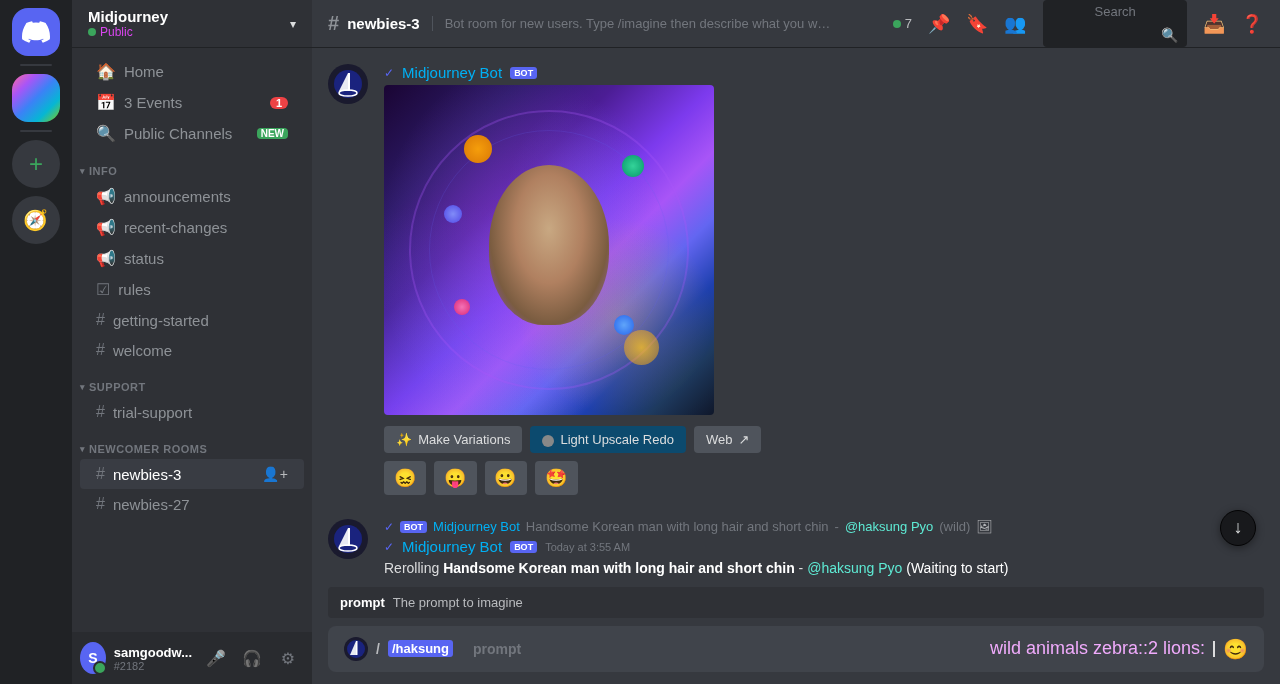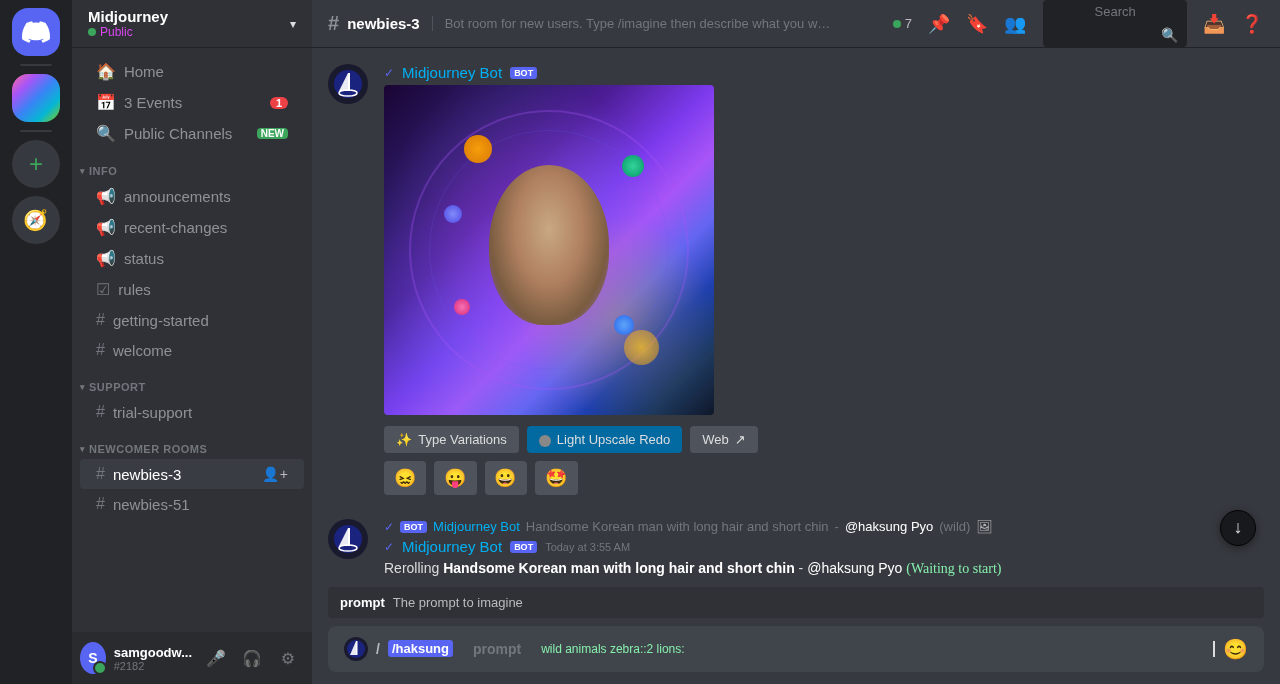--- a/index.html
+++ b/index.html
@@ -336,21 +336,21 @@
       padding: 1px 4px;
       border-radius: 3px;
       text-transform: uppercase;
     }
     .message-timestamp {
       color: #72767d;
       font-size: 11px;
     }
     .message-text { color: #dcddde; line-height: 1.4; font-size: 14px; }
     .message-text strong { color: white; font-weight: 600; }
-    .mention { color: #ffffff; }
+    .mention { color: #5eead4; }
 
     
     .image-container {
       margin-bottom: 8px;
       border-radius: 4px;
       overflow: hidden;
       display: inline-block;
     }
     .ai-image {
       width: 330px;
@@ -421,21 +421,21 @@
       border: none;
       border-radius: 4px;
       padding: 6px 12px;
       color: #dcddde;
       font-size: 13px;
       cursor: pointer;
       display: flex;
       align-items: center;
       gap: 6px;
     }
-    .action-btn.upscale { background: #0369a1; align-items: flex-end; }
+    .action-btn.upscale { background: #0c4a6e; align-items: flex-end; }
 
     .reaction-buttons {
       display: flex;
       gap: 8px;
       margin-bottom: 8px;
     }
     .reaction-btn {
       background: #4f545c;
       border: none;
       border-radius: 4px;
@@ -500,23 +500,24 @@
       padding: 1px 4px;
       font-size: 13px;
       font-weight: 600;
     }
     .input-prompt-label {
       color: #72767d;
       font-size: 14px;
       font-weight: 600;
     }
     .input-text {
-      color: #86efac;
-      font-size: 12px;
+      color: #f0abfc;
+      font-size: 18px;
       flex: 1;
+      text-align: right;
     }
     .input-cursor {
       display: inline-block;
       width: 2px;
       height: 16px;
       background: #dcddde;
       animation: blink 1s infinite;
       vertical-align: middle;
     }
     @keyframes blink {
@@ -573,21 +574,21 @@
 
     
     .verified-icon { color: #5865f2; font-size: 12px; }
 
     .message-full {
       display: flex;
       gap: 16px;
       margin-bottom: 4px;
     }
 
-    .waiting-text { color: #86efac; font-family: Liberation Serif, serif; }
+    .waiting-text { color: #ffffff; }
     .fast-badge { color: #72767d; }
   </style>
 </head>
 <body>
 
 <div class="server-list">
 
   <div class="server-icon active">
     <svg viewBox="0 0 24 24">
       <path d="M20.317 4.37a19.791 19.791 0 0 0-4.885-1.515.074.074 0 0 0-.079.037c-.21.375-.444.864-.608 1.25a18.27 18.27 0 0 0-5.487 0 12.64 12.64 0 0 0-.617-1.25.077.077 0 0 0-.079-.037A19.736 19.736 0 0 0 3.677 4.37a.07.07 0 0 0-.032.027C.533 9.046-.32 13.58.099 18.057a.082.082 0 0 0 .031.057 19.9 19.9 0 0 0 5.993 3.03.078.078 0 0 0 .084-.028 14.09 14.09 0 0 0 1.226-1.994.076.076 0 0 0-.041-.106 13.107 13.107 0 0 1-1.872-.892.077.077 0 0 1-.008-.128 10.2 10.2 0 0 0 .372-.292.074.074 0 0 1 .077-.01c3.928 1.793 8.18 1.793 12.062 0a.074.074 0 0 1 .078.01c.12.098.246.198.373.292a.077.077 0 0 1-.006.127 12.299 12.299 0 0 1-1.873.892.077.077 0 0 0-.041.107c.36.698.772 1.362 1.225 1.993a.076.076 0 0 0 .084.028 19.839 19.839 0 0 0 6.002-3.03.077.077 0 0 0 .032-.054c.5-5.177-.838-9.674-3.549-13.66a.061.061 0 0 0-.031-.03z"></path>
@@ -679,21 +680,21 @@
       <span class="category-arrow">▾</span>
       <span>NEWCOMER ROOMS</span>
     </div>
     <div class="channel-item active">
       <span class="channel-icon">#</span>
       <span>newbies-3</span>
       <span style="margin-left:auto;color:#b9bbbe;font-size:14px;">👤+</span>
     </div>
     <div class="channel-item">
       <span class="channel-icon">#</span>
-      <span>newbies-51</span>
+      <span>newbies-27</span>
     </div>
   </div>
 
   <div class="user-panel">
     <div class="user-avatar">S</div>
     <div class="user-info">
       <div class="user-name">samgoodw...</div>
       <div class="user-tag">#2182</div>
     </div>
     <div class="user-controls">
@@ -765,21 +766,21 @@
               <div class="orb" style="width:16px;height:16px;background:radial-gradient(circle,#f472b6,#db2777);bottom:100px;left:70px;"></div>
               <div class="orb" style="width:20px;height:20px;background:radial-gradient(circle,#60a5fa,#2563eb);bottom:80px;right:80px;"></div>
               <div class="orb" style="width:35px;height:35px;background:radial-gradient(circle,rgba(251,191,36,0.8),rgba(245,158,11,0.4));bottom:50px;right:55px;"></div>
             </div>
           </div>
 
           
           <div class="action-buttons">
             <button class="action-btn">
               <span>✨</span>
-              <span>Type Variations</span>
+              <span>Make Variations</span>
             </button>
             <button class="action-btn upscale">
               <span style="width:12px;height:12px;border-radius:50%;background:#888;display:inline-block;"></span>
               <span>Light Upscale Redo</span>
             </button>
             <button class="action-btn">
               <span>Web</span>
               <span>↗</span>
             </button>
           </div>

